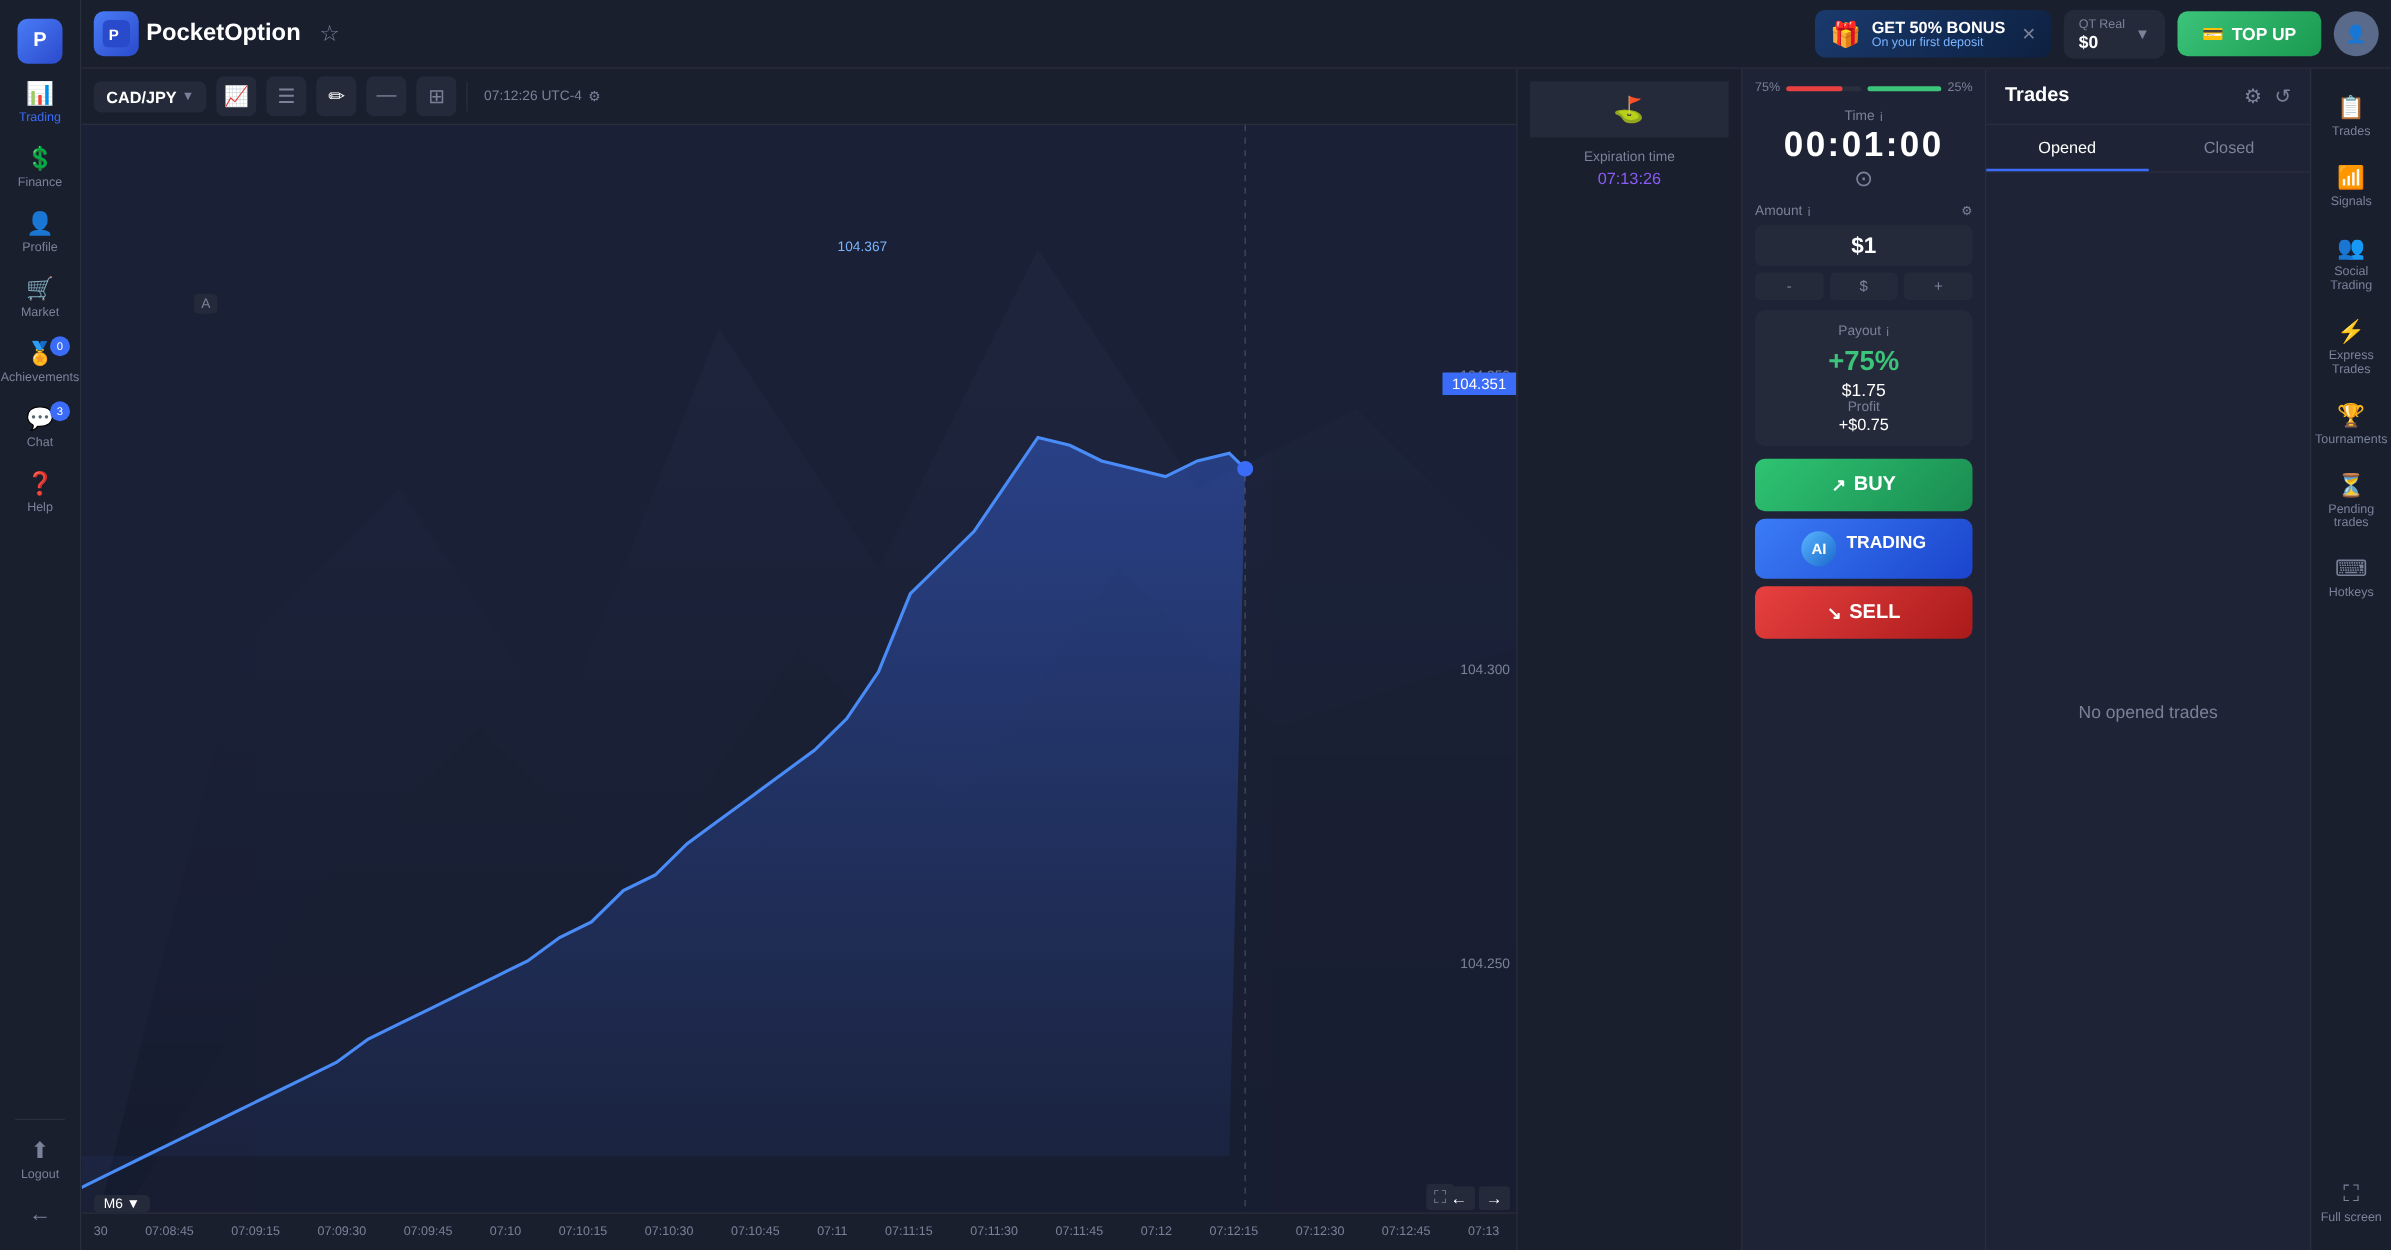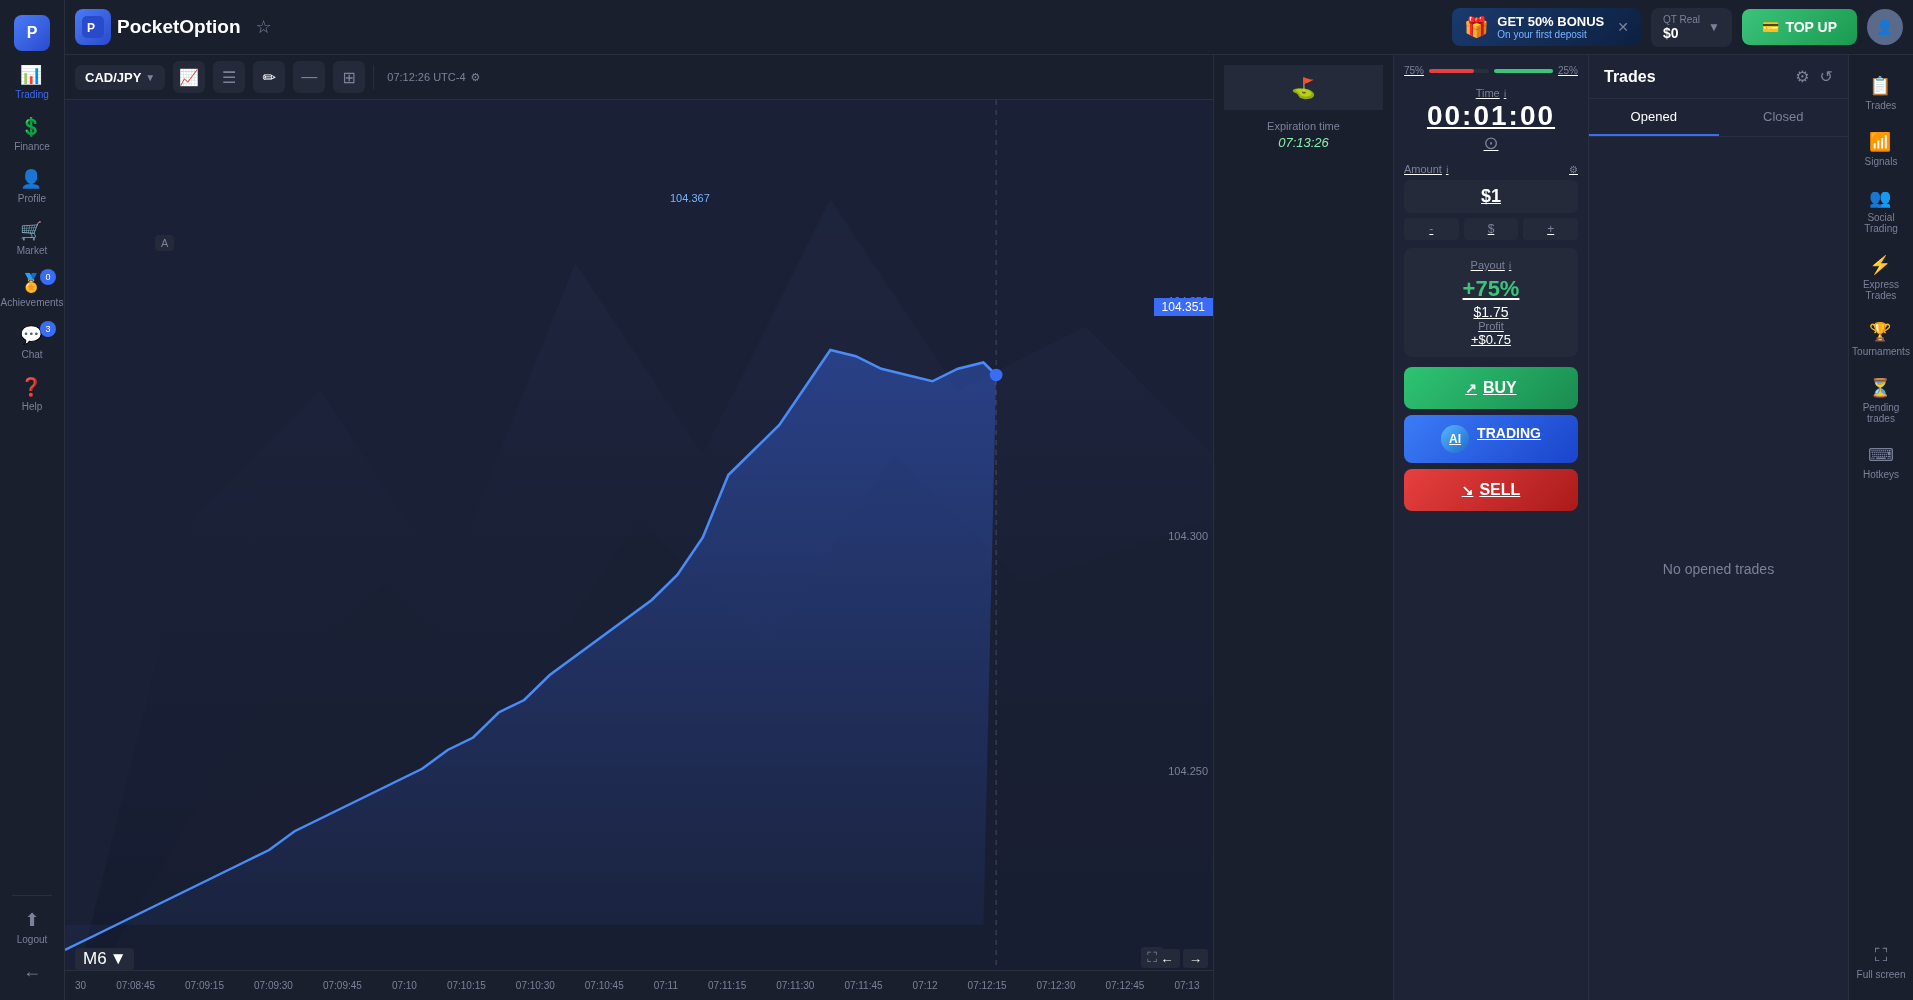--- a/index.html
+++ b/index.html
@@ -287,35 +287,33 @@
       padding: 10px;
       flex-shrink: 0;
     }
     .expiration-label {
       font-size: 11px;
       color: #7a8299;
       margin-bottom: 3px;
     }
     .expiration-time {
       font-size: 13px;
-      color: #86efac;
+      color: #8b5cf6;
       margin-bottom: 10px;
-      font-style: italic;
     }
 
     
     .trade-panel {
       width: 195px;
       background: #1e2336;
       border-left: 1px solid #2a2f3e;
       display: flex;
       flex-direction: column;
       padding: 10px;
       flex-shrink: 0;
-      text-decoration: underline;
     }
     .trade-progress-bar {
       display: flex;
       align-items: center;
       gap: 5px;
       margin-bottom: 10px;
     }
     .progress-bar-track {
       flex: 1;
       height: 4px;
@@ -628,21 +626,21 @@
       display: flex;
       align-items: center;
       gap: 5px;
     }
     .timeframe-btn {
       background: #252a3a;
       border: none;
       border-radius: 4px;
       color: #fff;
       padding: 1px 8px;
-      font-size: 17px;
+      font-size: 11px;
       cursor: pointer;
       display: flex;
       align-items: flex-end;
       gap: 3px;
     }
 
     
     .annotation-a {
       position: absolute;
       top: 135px;

